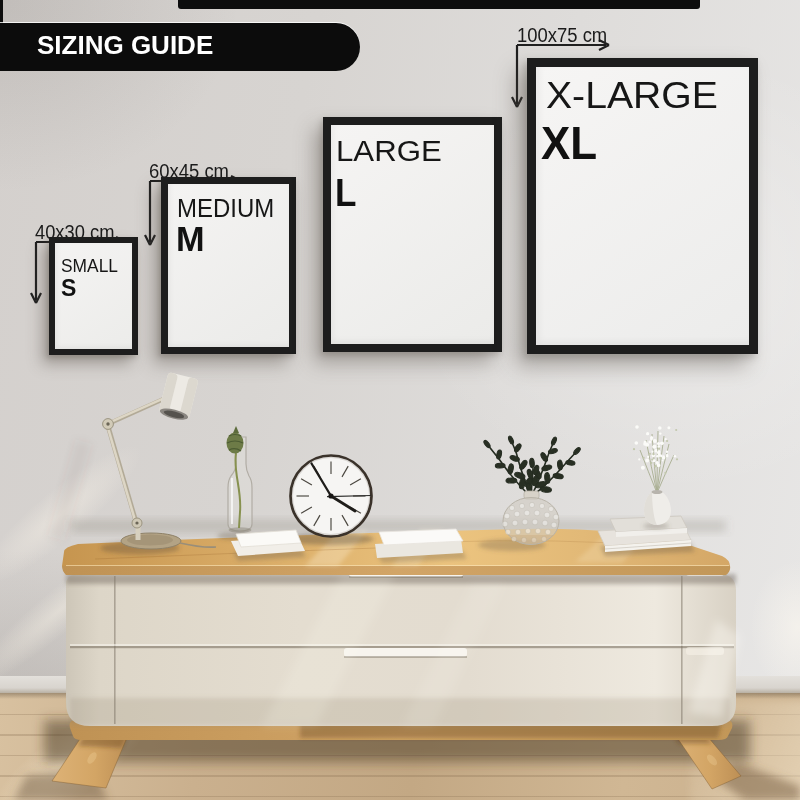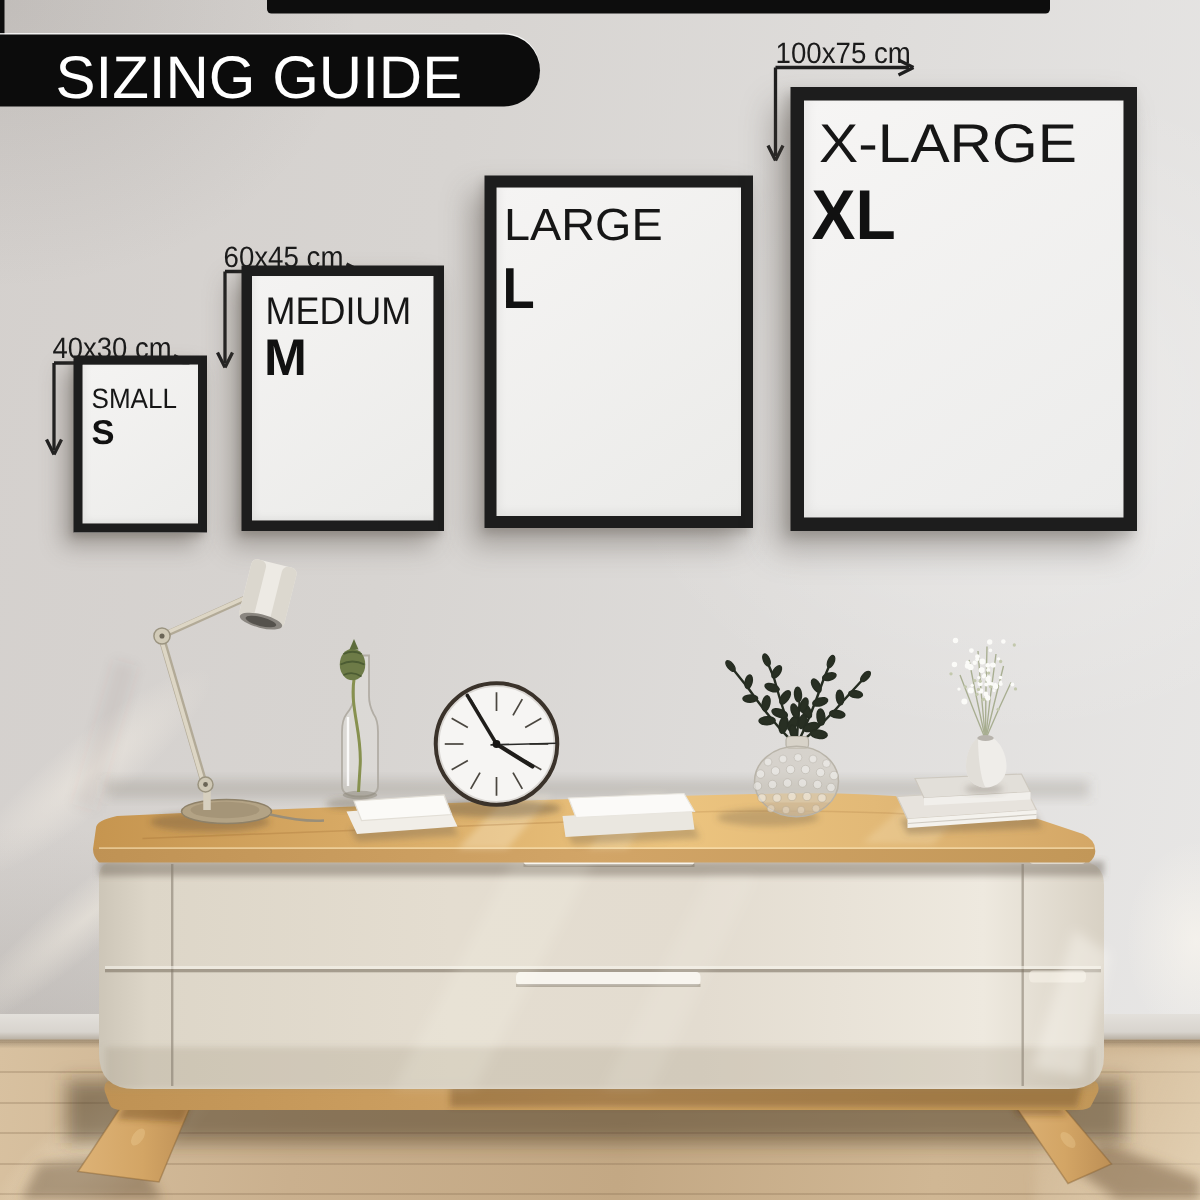--- a/index.html
+++ b/index.html
@@ -36,21 +36,21 @@
   <div class="abs" style="left:-60px;top:720px;width:260px;height:90px;background:radial-gradient(ellipse 50% 50% at 50% 50%,rgba(250,238,214,0.55),rgba(250,238,214,0) 72%);transform:rotate(-35deg);"></div>
 
   <div class="abs" style="left:690px;top:700px;width:130px;height:110px;background:linear-gradient(115deg,rgba(250,238,214,0),rgba(250,238,214,0.6));filter:blur(4px);"></div>
 
   <div class="abs" style="left:178px;top:0;width:522px;height:9px;background:#0d0d0d;border-radius:0 0 3px 3px;"></div>
 
   <div class="abs" style="left:0;top:0;width:3px;height:23px;background:#0d0d0d;"></div>
 
   <div class="abs" style="left:-20px;top:23px;width:380px;height:48px;background:#0c0c0c;border-radius:0 24px 24px 0;box-shadow:0 -1px 0 rgba(255,255,255,0.8);"></div>
 
-  <div class="abs" style="left:37px;top:29.7px;color:#fff;font-size:40px;font-weight:400;white-space:nowrap;">SIZING GUIDE</div>
+  <div class="abs" style="left:37px;top:29.7px;color:#fff;font-size:26px;font-weight:700;white-space:nowrap;">SIZING GUIDE</div>
 
   <div class="abs" style="left:20px;top:217px;width:120px;height:100px;">
     <svg width="120" height="100" viewBox="0 0 120 100">
       <g fill="none" stroke="#1f1f1f" stroke-width="2.2">
         <path d="M16,25 H103"></path>
         <path d="M106,25 l-10,-5 M106,25 l-10,5"></path>
         <path d="M16,25 V83"></path>
         <path d="M16,86 l-5,-10 M16,86 l5,-10"></path>
       </g>
       <text x="0" y="0" font-size="19.7" fill="#1b1b1b" transform="translate(15,21.5) scale(0.93,1)">40x30 cm</text>

